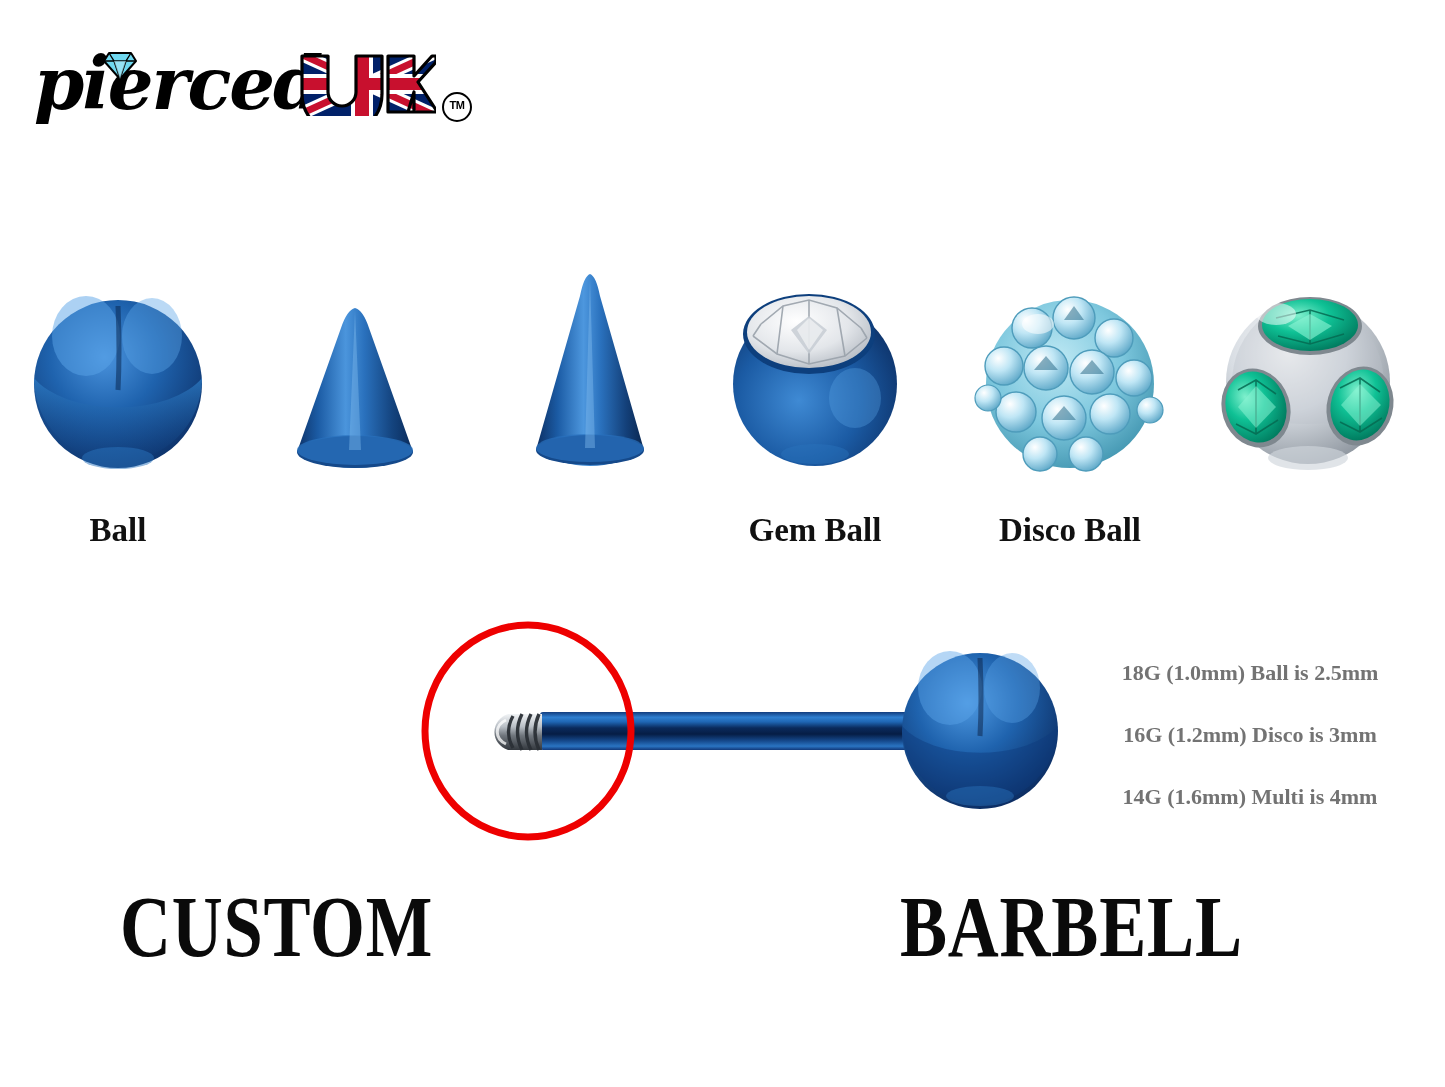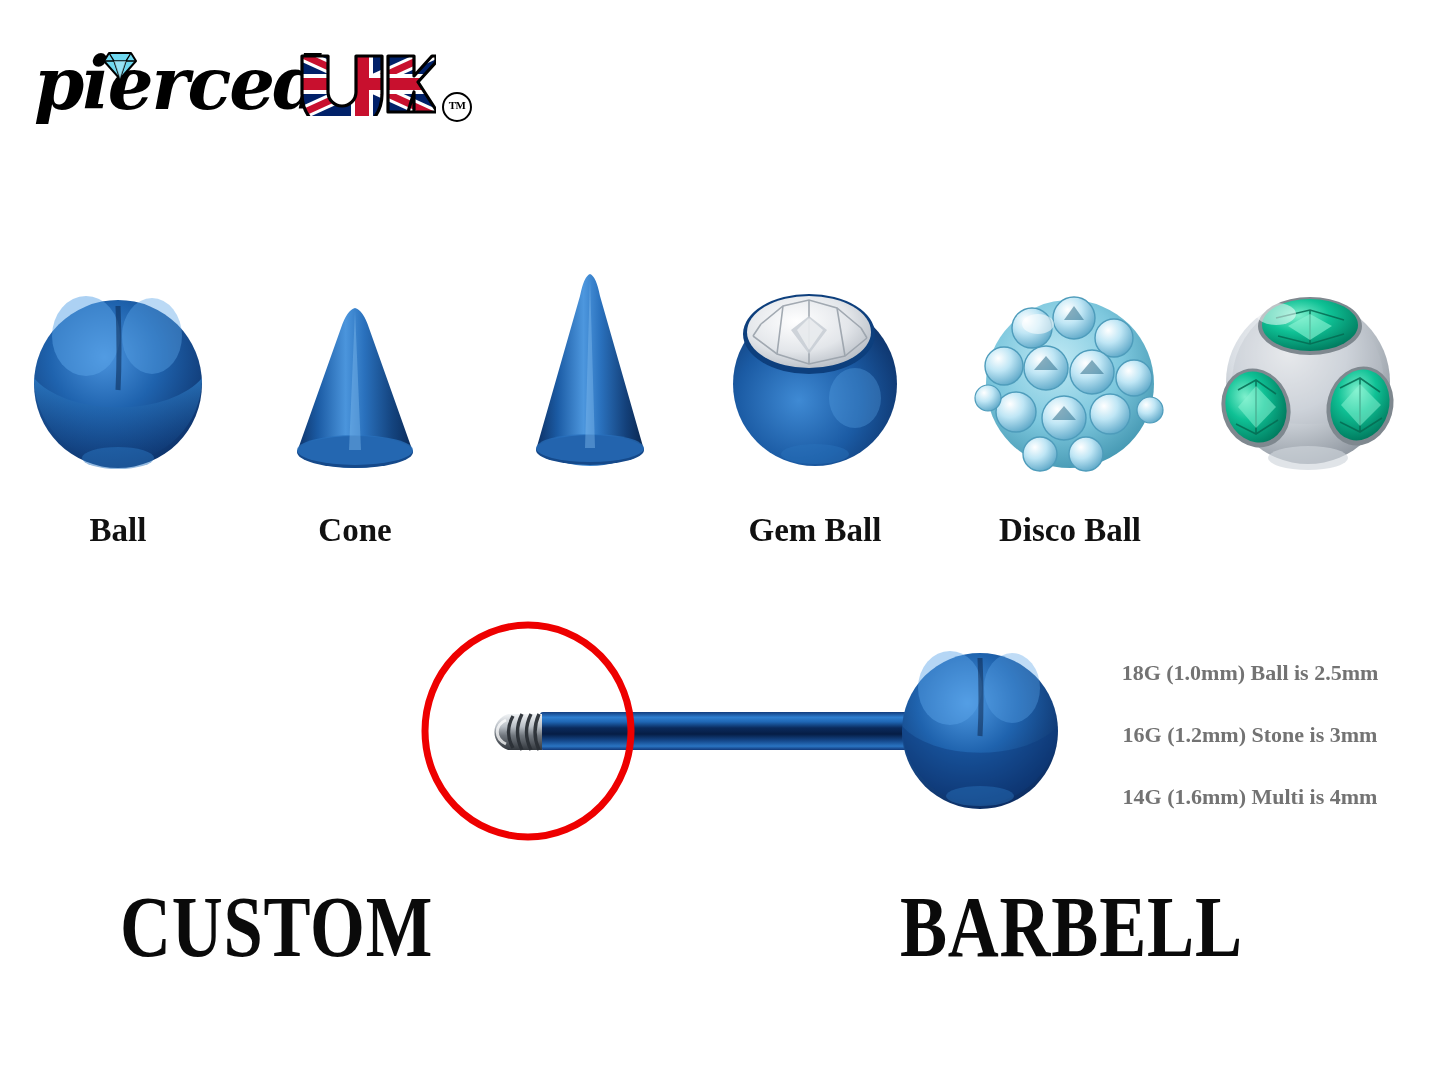--- a/index.html
+++ b/index.html
@@ -52,21 +52,21 @@
     height: 32px;
   }
   .logo-tm {
     position: absolute;
     left: 414px;
     top: 52px;
     width: 26px;
     height: 26px;
     border: 2px solid #000;
     border-radius: 50%;
-    font-family: Liberation Serif, serif;
+    font-family: Liberation Sans, sans-serif;
     font-size: 11px;
     font-weight: 700;
     line-height: 23px;
     text-align: center;
     color: #000;
     letter-spacing: -0.5px;
   }
 
   
   #product-row {
@@ -231,21 +231,20 @@
             <stop offset="82%" stop-color="#14447f"></stop>
             <stop offset="100%" stop-color="#0a2a59"></stop>
           </linearGradient>
         </defs>
         <path d="M110,46 Q118,48 124,66 L168,190 Q140,206 110,206 Q80,206 52,190 L96,66 Q102,48 110,46 Z" fill="url(#coneGrad)"></path>
         <ellipse cx="110" cy="190" rx="58" ry="16" fill="#15498a"></ellipse>
         <ellipse cx="110" cy="188" rx="58" ry="15" fill="#2a71bd" opacity="0.75"></ellipse>
         <path d="M110,48 L104,188 L116,188 Z" fill="#7db9ea" opacity="0.45"></path>
       </svg>
     </div>
-    <div class="product-label">Cone</div>
   </div>
 
   <div class="product-cell" style="left:480px;">
     <div class="product-art">
       <svg viewBox="0 0 220 240" width="220" height="240">
         <defs>
           <linearGradient id="spikeGrad" x1="0" y1="0" x2="1" y2="0">
             <stop offset="0%" stop-color="#0c2f63"></stop>
             <stop offset="20%" stop-color="#1b5ba4"></stop>
             <stop offset="44%" stop-color="#4d97de"></stop>
@@ -425,18 +424,18 @@
       <path d="M600,58 Q602,100 600,136" stroke="#091f44" stroke-width="5" fill="none" opacity="0.5"></path>
       <ellipse cx="600" cy="196" rx="34" ry="10" fill="#2a74bd" opacity="0.45"></ellipse>
     </g>
 
     <ellipse cx="148" cy="131" rx="103" ry="106" fill="none" stroke="#ee0000" stroke-width="7"></ellipse>
   </svg>
 </div>
 
 <div id="size-spec">
   <div class="spec-line">18G (1.0mm) Ball is 2.5mm</div>
-  <div class="spec-line">16G (1.2mm) Stone is 3mm</div>
+  <div class="spec-line">16G (1.2mm) Disco is 3mm</div>
   <div class="spec-line">14G (1.6mm) Multi is 4mm</div>
 </div>
 
 <div class="headline" id="headline-custom">CUSTOM</div>
 <div class="headline" id="headline-barbell">BARBELL</div>
 
 </body></html>

